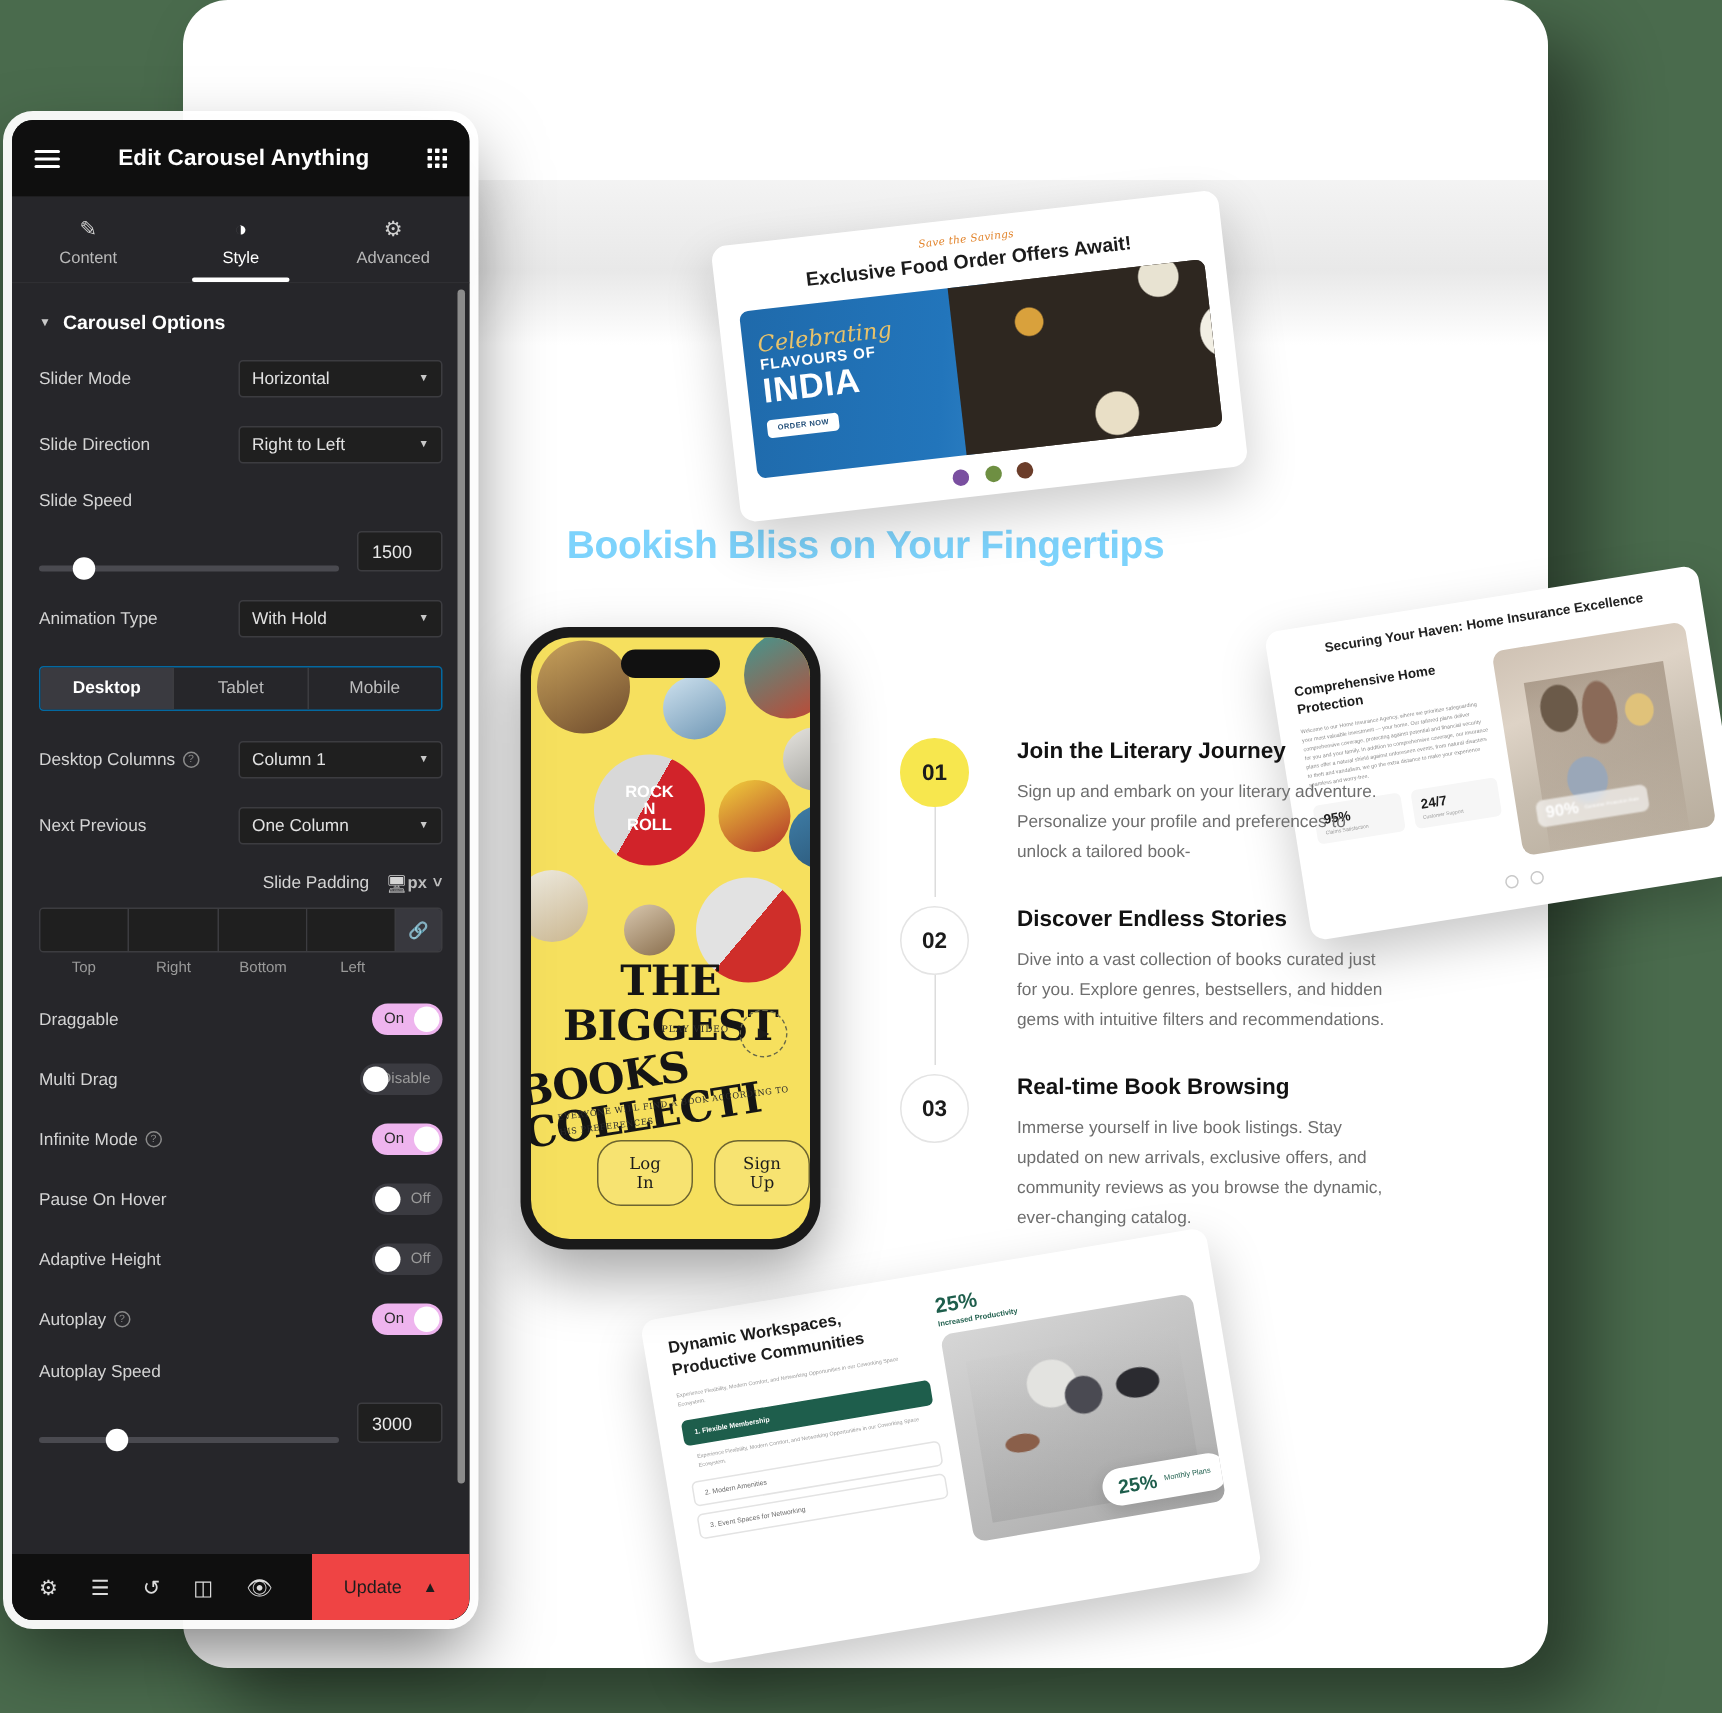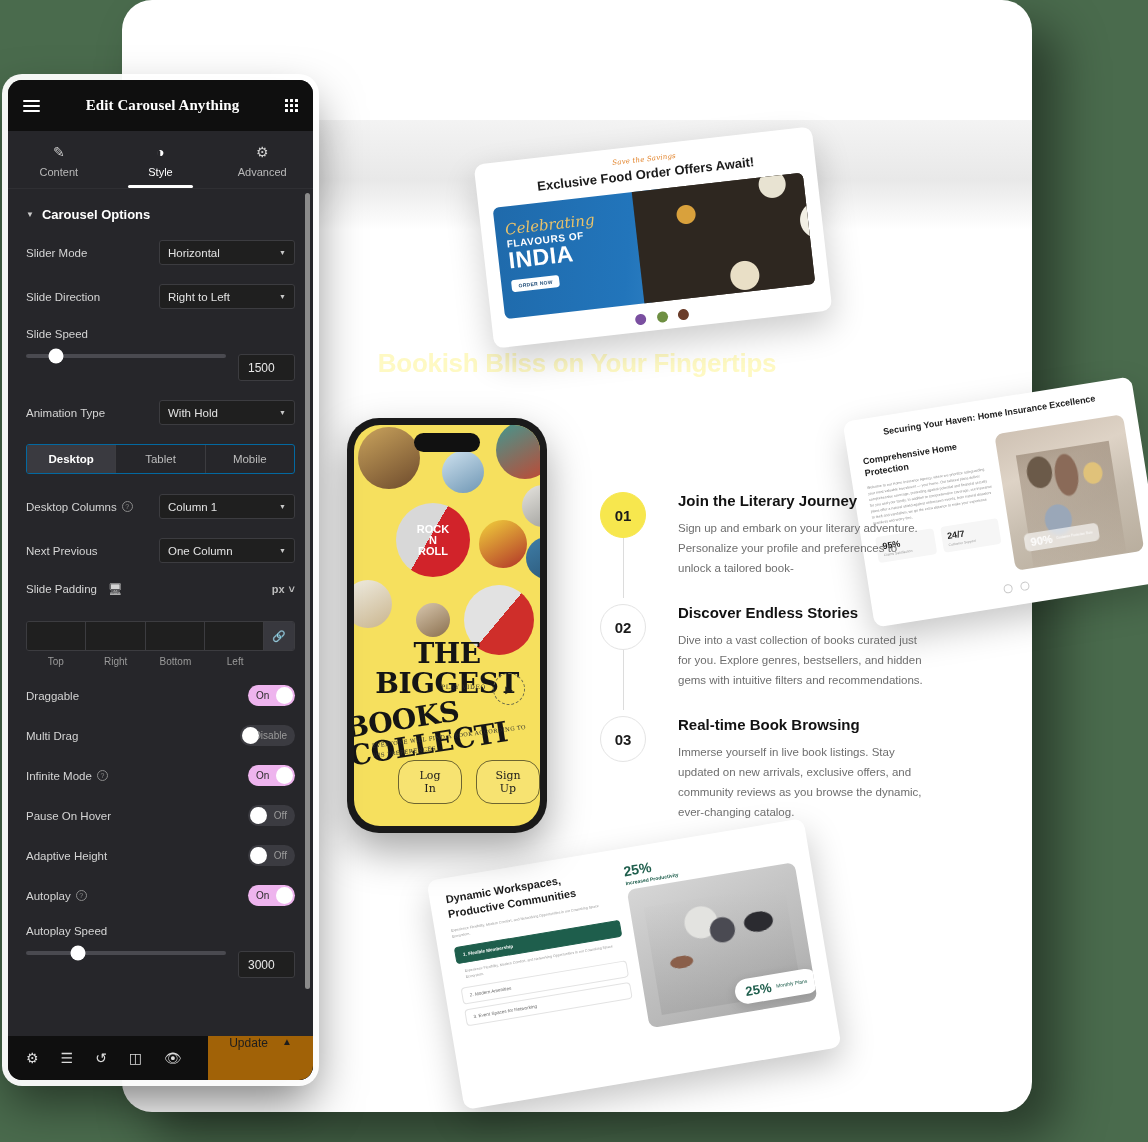--- a/index.html
+++ b/index.html
@@ -29,21 +29,21 @@
   }
 
   
   .hero-title {
     position: absolute;
     left: 122px; top: 348px;
     width: 910px;
     text-align: center;
     font-size: 26px;
     font-weight: bold;
-    color: #fef9c3;
+    color: #7dd3fc;
     letter-spacing: -0.3px;
   }
 
   
   .food-card {
     position: absolute;
     left: 483px; top: 145px;
     width: 340px; height: 185px;
     background: #fff;
     border-radius: 10px;
@@ -319,21 +319,21 @@
     width:305px; height:1000px;
     background:#1f1f1f;
     border-radius:14px;
     box-shadow: 0 0 0 6px rgba(255,255,255,.95), 0 22px 48px rgba(0,0,0,.5);
     overflow:hidden;
     display:flex; flex-direction:column;
   }
   .panel-header {
     height:51px; background:#0f0f0f;
     display:flex; align-items:center; justify-content:space-between;
-    padding:0 15px; flex-shrink:0;font-family:Liberation Serif, serif;
+    padding:0 15px; flex-shrink:0;
   }
   .panel-title { font-size:15px; font-weight:bold; color:#fff; letter-spacing:.1px; }
   .ham { display:flex; flex-direction:column; gap:3px; cursor:pointer; }
   .ham span { display:block; width:17px; height:2px; background:#fff; border-radius:1px; }
   .grid9 {
     display:grid; grid-template-columns:repeat(3,3px); gap:2px; cursor:pointer;
   }
   .grid9 i { width:3px; height:3px; background:#fff; border-radius:.5px; display:block; }
 
   .panel-tabs {
@@ -379,21 +379,21 @@
   }
   .select {
     width:136px; height:25px; background:#1f1f1f;
     border:1px solid #3c3c40; border-radius:3px;
     display:flex; align-items:center; justify-content:space-between;
     padding:0 8px; color:#e2e2e2; font-size:11.5px; cursor:pointer;
   }
   .select .arr { font-size:7px; color:#c9c9c9; }
 
   .stack-label { font-size:11.5px; color:#d4d4d4; margin-bottom:14px; }
-  .slider-row { display:flex; align-items:flex-start; gap:12px; margin-bottom:19px; }
+  .slider-row { display:flex; align-items:flex-end; gap:12px; margin-bottom:19px; }
   .slider { flex:1; position:relative; height:4px; background:#4a4a50; border-radius:2px; }
   .slider .knob {
     position:absolute; top:50%; transform:translate(-50%,-50%);
     width:15px; height:15px; background:#fff; border-radius:50%;
   }
   .num-box {
     width:57px; height:27px; background:#1f1f1f;
     border:1px solid #3c3c40; border-radius:3px;
     display:flex; align-items:center; padding:0 9px;
     color:#e8e8e8; font-size:12px;
@@ -410,21 +410,21 @@
   }
   .dtab:last-child { border-right:none; }
   .dtab.active { background:#3a3a40; color:#fff; font-weight:bold; }
 
   .helper {
     font-size:10.5px; color:#9a9a9a; font-style:italic;
     line-height:1.55; margin:-8px 0 18px;
   }
 
   .pad-head {
-    display:flex; align-items:center; justify-content:space-between; margin-bottom:25px;
+    display:flex; align-items:center; justify-content:flex-end; margin-bottom:9px;
   }
   .pad-head-left { display:flex; align-items:center; gap:11px; font-size:11.5px; color:#d4d4d4; }
   .pad-unit { font-size:11px; color:#bdbdbd; display:flex; align-items:center; gap:4px;font-weight:bold; }
   .pad-inputs { display:flex; border:1px solid #3c3c40; border-radius:3px; overflow:hidden; }
   .pad-cell { flex:1; height:28px; border-right:1px solid #3c3c40; background:#1f1f1f; }
   .pad-link {
     width:30px; height:28px; background:#38383e;
     display:flex; align-items:center; justify-content:center;
     color:#d9d9d9; font-size:11px; cursor:pointer;
   }
@@ -447,22 +447,22 @@
   .toggle.off .dot { left:2px; }
   .toggle.off.wide { width:55px; }
 
   .panel-footer {
     height:44px; background:#0f0f0f; flex-shrink:0;
     display:flex; align-items:center; justify-content:space-between;
   }
   .footer-icons { display:flex; align-items:center; gap:22px; padding-left:18px; }
   .footer-icons span { color:#dcdcdc; font-size:14px; cursor:pointer; line-height:1; }
   .update-btn {
-    width:105px; height:100%; background:#a16207;
-    display:flex; align-items:flex-start; justify-content:center; gap:14px;
+    width:105px; height:100%; background:#ef4444;
+    display:flex; align-items:center; justify-content:center; gap:14px;
     color:#1d1d1d; font-size:12px; cursor:pointer;
     border-radius:0 0 14px 0;
   }
   .update-btn .caretup { font-size:10px; }
 </style>
 </head>
 <body>
 
 <div class="page-canvas"></div>
 <div class="canvas-gray-band"></div>

